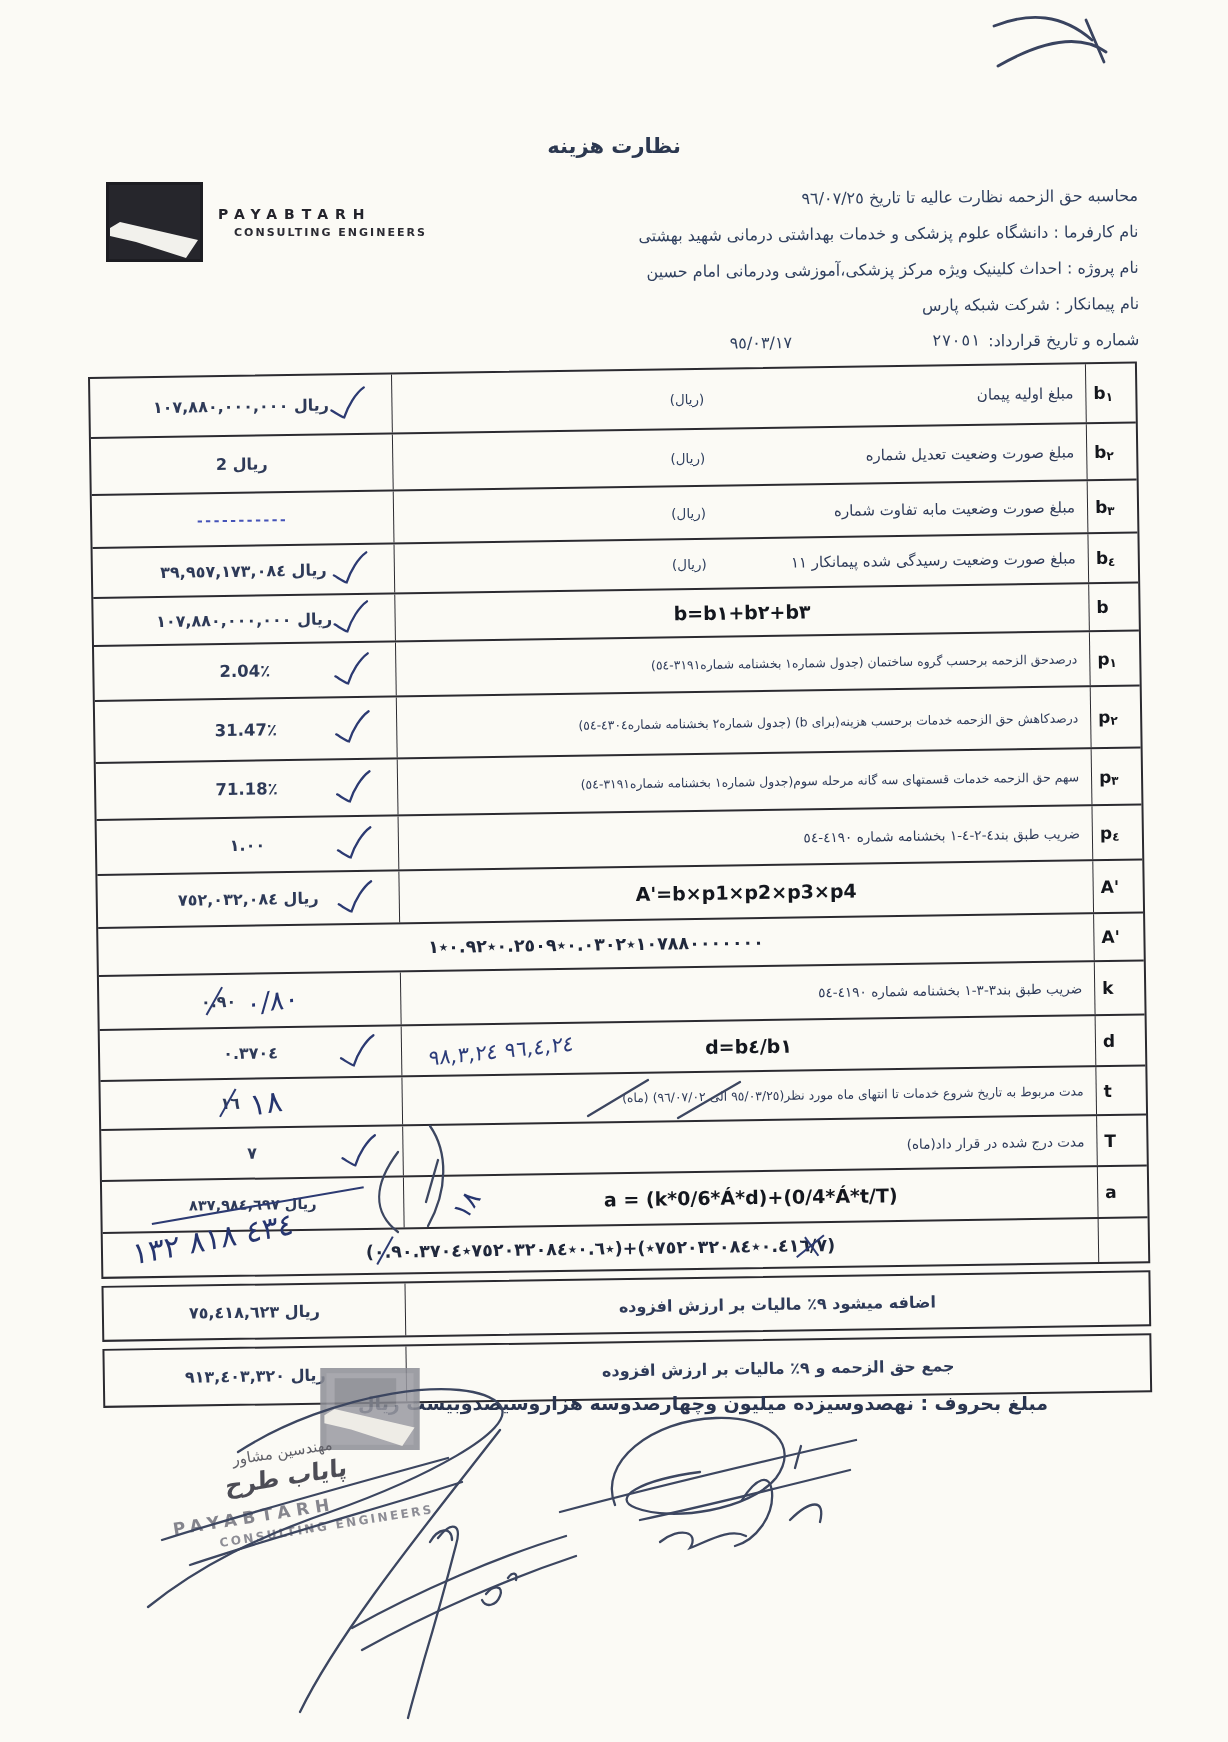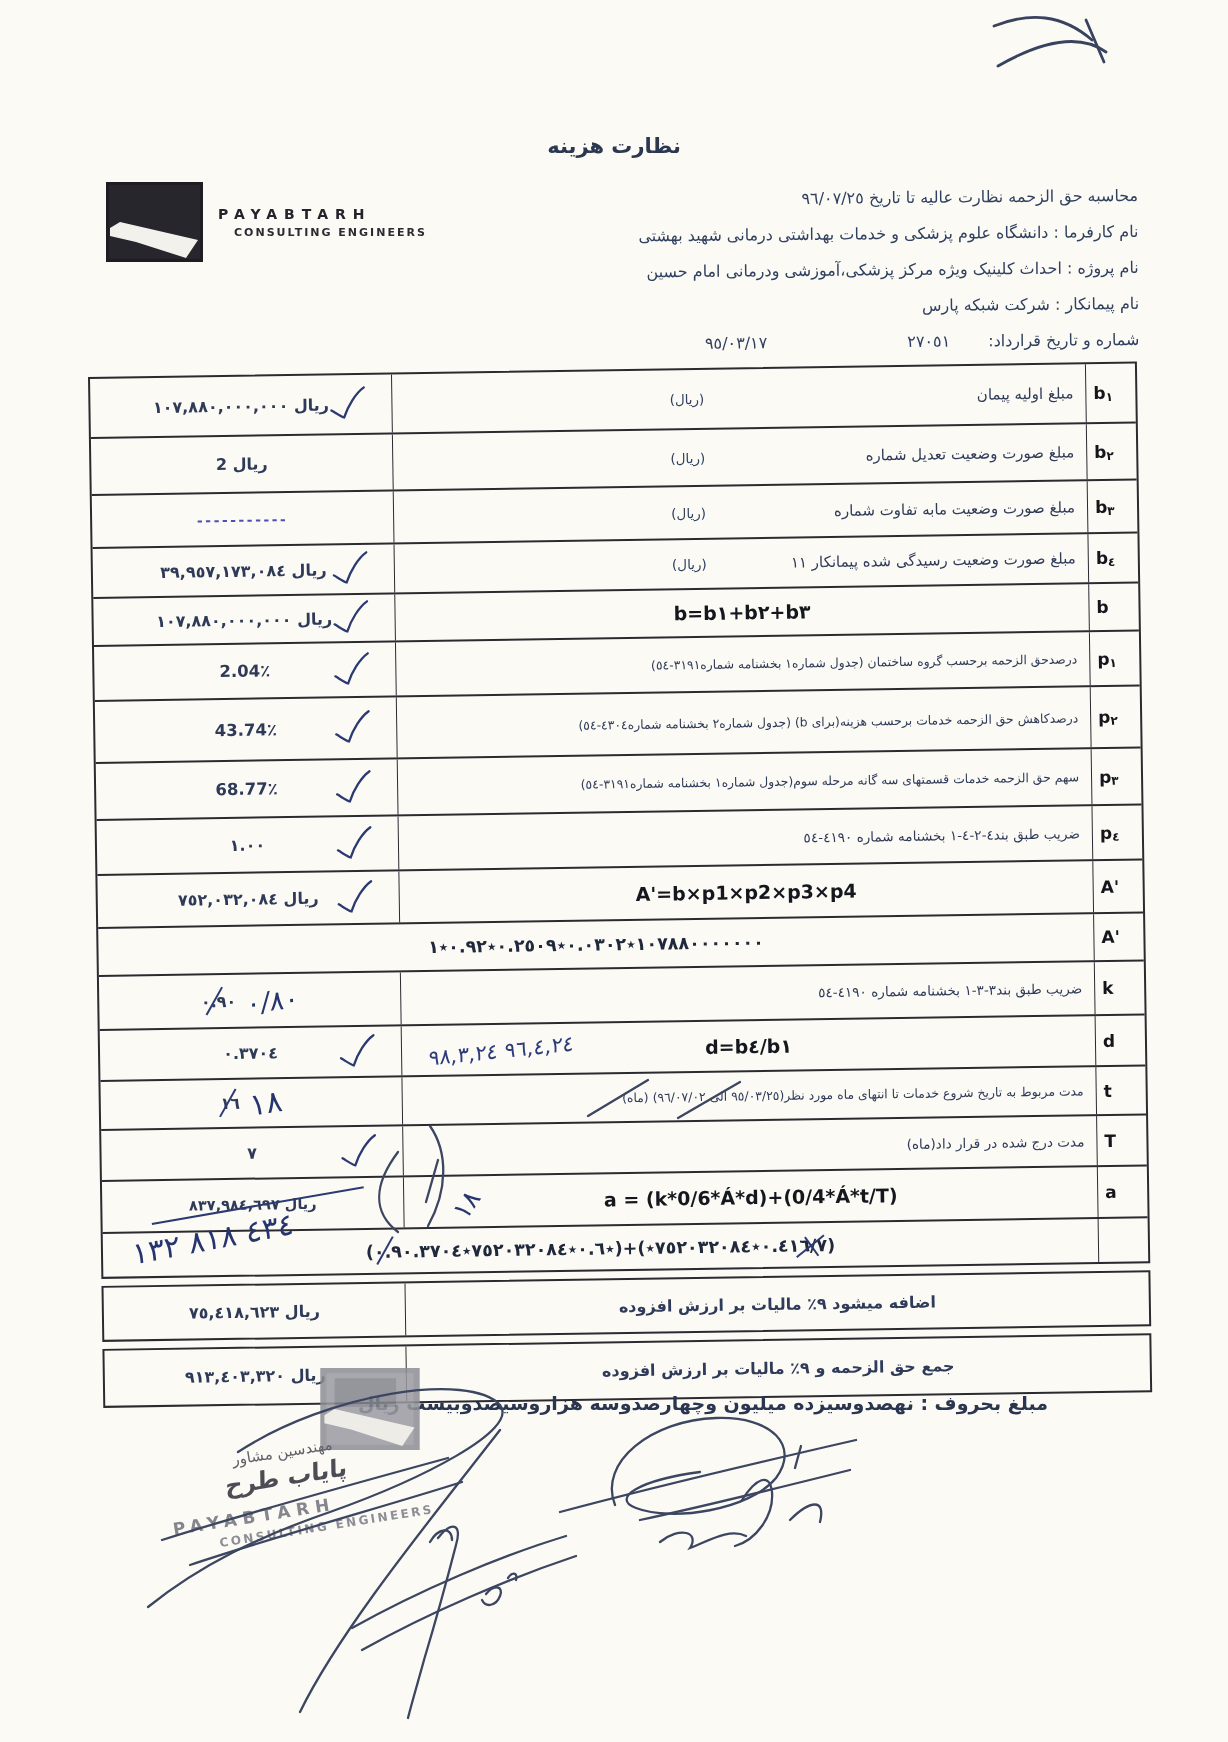--- a/index.html
+++ b/index.html
@@ -14,21 +14,21 @@
   
   .doc-title{left:0;right:0;top:134px;text-align:center;font-size:21px;font-weight:600;color:#2c3850;}
   .logo-wrap{left:106px;top:180px;width:330px;height:92px;}
   .logo-box{position:absolute;left:0;top:2px;width:97px;height:80px;}
   .logo-name{position:absolute;left:112px;top:26px;font-size:14px;font-weight:700;letter-spacing:7px;color:#23232b;}
   .logo-tag{position:absolute;left:128px;top:46px;font-size:11px;font-weight:600;letter-spacing:2px;color:#2b2b33;}
   .header-info{left:300px;top:178px;width:838px;direction:rtl;text-align:right;
     transform:rotate(-0.5deg);transform-origin:right top;font-size:16px;color:#30405f;}
   .header-info .hline{line-height:36px;white-space:nowrap;}
   .contract-line{display:flex;direction:rtl;line-height:36px;}
-  .contract-line .num{margin-right:38px;}
+  .contract-line .num{margin-right:8px;font-family:Liberation Mono, monospace;}
   .contract-line .date{margin-right:140px;}
 
   
   .sheet{left:88px;top:377px;width:1049px;transform:rotate(-0.85deg);transform-origin:left top;}
   .tbl{border:2.2px solid #2b2a30;background:transparent;}
   .row{display:flex;direction:ltr;align-items:stretch;box-sizing:border-box;}
   .row + .row{border-top:2px solid #2b2a30;}
   .cell{box-sizing:border-box;display:flex;align-items:center;position:relative;}
   .cell.value{width:302px;border-right:1.7px solid #2b2a30;justify-content:center;direction:rtl;gap:10px;}
   .cell.desc{flex:1;direction:rtl;justify-content:flex-start;padding:0 12px;}
@@ -198,37 +198,37 @@
           <span class="sym">p</span>
           <span class="sub">١</span>
         </div>
     </div>
 
     <div class="row" style="height:62px">
       <div class="cell value">
         <svg class="chk" viewBox="0 0 46 36">
             <path d="M3 22C9 27 13 31 16 32C22 20 33 7 43 2"></path>
           </svg>
-        <span class="val pct">43.74٪</span>
+        <span class="val pct">31.47٪</span>
       </div>
       <div class="cell desc">
         <span class="dtext sm">درصدکاهش حق الزحمه خدمات برحسب هزینه(برای b) (جدول شماره٢ بخشنامه شماره٤٣٠٤-٥٤)</span>
       </div>
       <div class="cell label">
           <span class="sym">p</span>
           <span class="sub">٢</span>
         </div>
     </div>
 
     <div class="row" style="height:57px">
       <div class="cell value">
         <svg class="chk" viewBox="0 0 46 36">
             <path d="M3 22C9 27 13 31 16 32C22 20 33 7 43 2"></path>
           </svg>
-        <span class="val pct">68.77٪</span>
+        <span class="val pct">71.18٪</span>
       </div>
       <div class="cell desc">
         <span class="dtext sm">سهم حق الزحمه خدمات قسمتهای سه گانه مرحله سوم(جدول شماره١ بخشنامه شماره٣١٩١-٥٤)</span>
       </div>
       <div class="cell label">
           <span class="sym">p</span>
           <span class="sub">٣</span>
         </div>
     </div>
 

